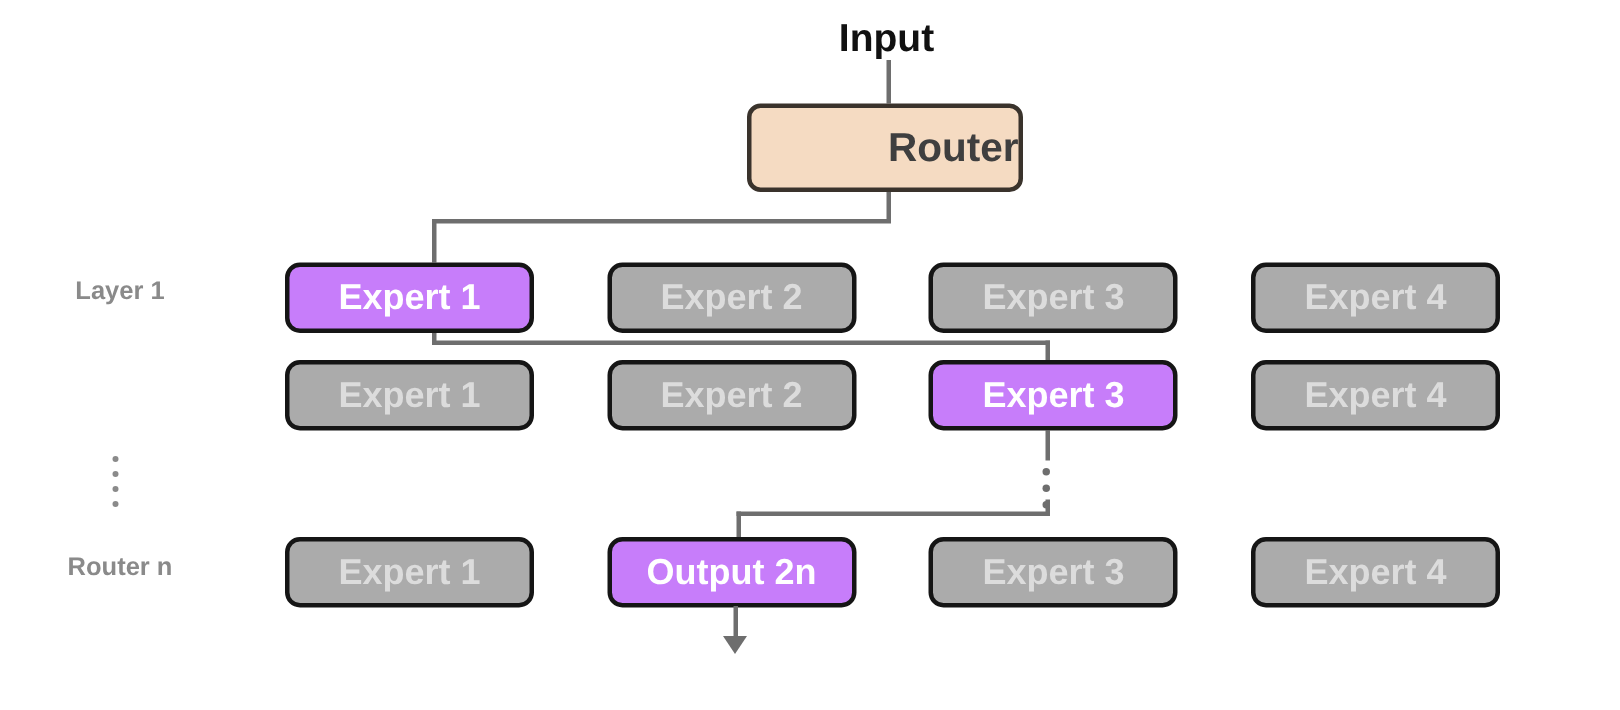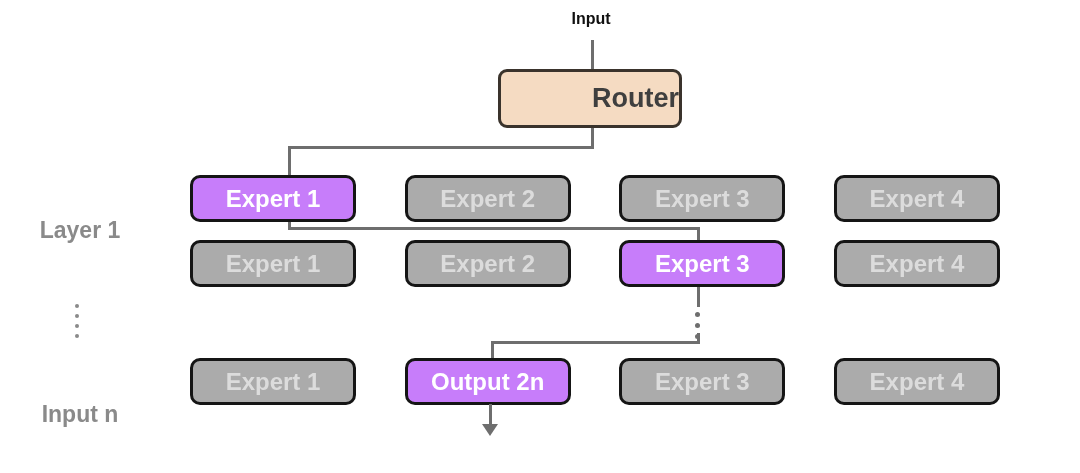--- a/index.html
+++ b/index.html
@@ -9,32 +9,32 @@
     --box-border:#151515; --connector:#6e6e6e;
     --layer-label:#8a8a8a; --io-text:#111111; --bg:#ffffff;
   }
   html,body{margin:0;padding:0;background:#fff;}
   .canvas{
     position:relative;width:1080px;height:473px;background:var(--bg);
     font-family:"Liberation Sans", sans-serif;overflow:hidden;
   }
   .io-label{
     position:absolute;width:120px;text-align:center;
-    font-size:16px;font-weight:700;color:var(--io-text);
+    font-size:26px;font-weight:700;color:var(--io-text);
   }
   .router{
     position:absolute;left:498px;top:69px;width:184px;height:59px;
     background:var(--router-fill);border:3px solid var(--router-border);
     border-radius:9px;box-sizing:border-box;
     display:flex;align-items:center;justify-content:flex-end;
     font-size:27px;font-weight:700;color:var(--router-text);
   }
   .layer-label{
     position:absolute;left:20px;width:120px;text-align:center;
-    font-size:23px;font-weight:700;color:var(--layer-label);margin-top:33px;
+    font-size:17px;font-weight:700;color:var(--layer-label);
   }
   .expert-row{
     position:absolute;left:190px;width:810px;height:47px;
     display:flex;justify-content:space-between;
   }
   .expert{
     width:166px;height:47px;box-sizing:border-box;
     background:var(--inactive-fill);border:3px solid var(--box-border);
     border-radius:10px;display:flex;align-items:center;justify-content:center;
     font-size:24px;font-weight:700;color:var(--inactive-text);
@@ -80,21 +80,21 @@
   <div class="line" style="left:491px;top:341px;width:209px;height:3px;"></div>
   <div class="line" style="left:491px;top:341px;width:3px;height:17px;"></div>
 
   <div class="layer-label" style="top:184px;">Layer 1</div>
   <div class="dotcol small" style="left:75px;top:301px;">
     <span class="dot"></span>
       <span class="dot"></span>
       <span class="dot"></span>
       <span class="dot"></span>
   </div>
-  <div class="layer-label" style="top:368px;">Input n</div>
+  <div class="layer-label" style="top:368px;">Router n</div>
 
   <div class="expert-row" style="top:175px;">
     <div class="expert active">
       <span>Expert 1</span>
     </div>
     <div class="expert">
       <span>Expert 2</span>
     </div>
     <div class="expert">
       <span>Expert 3</span>

